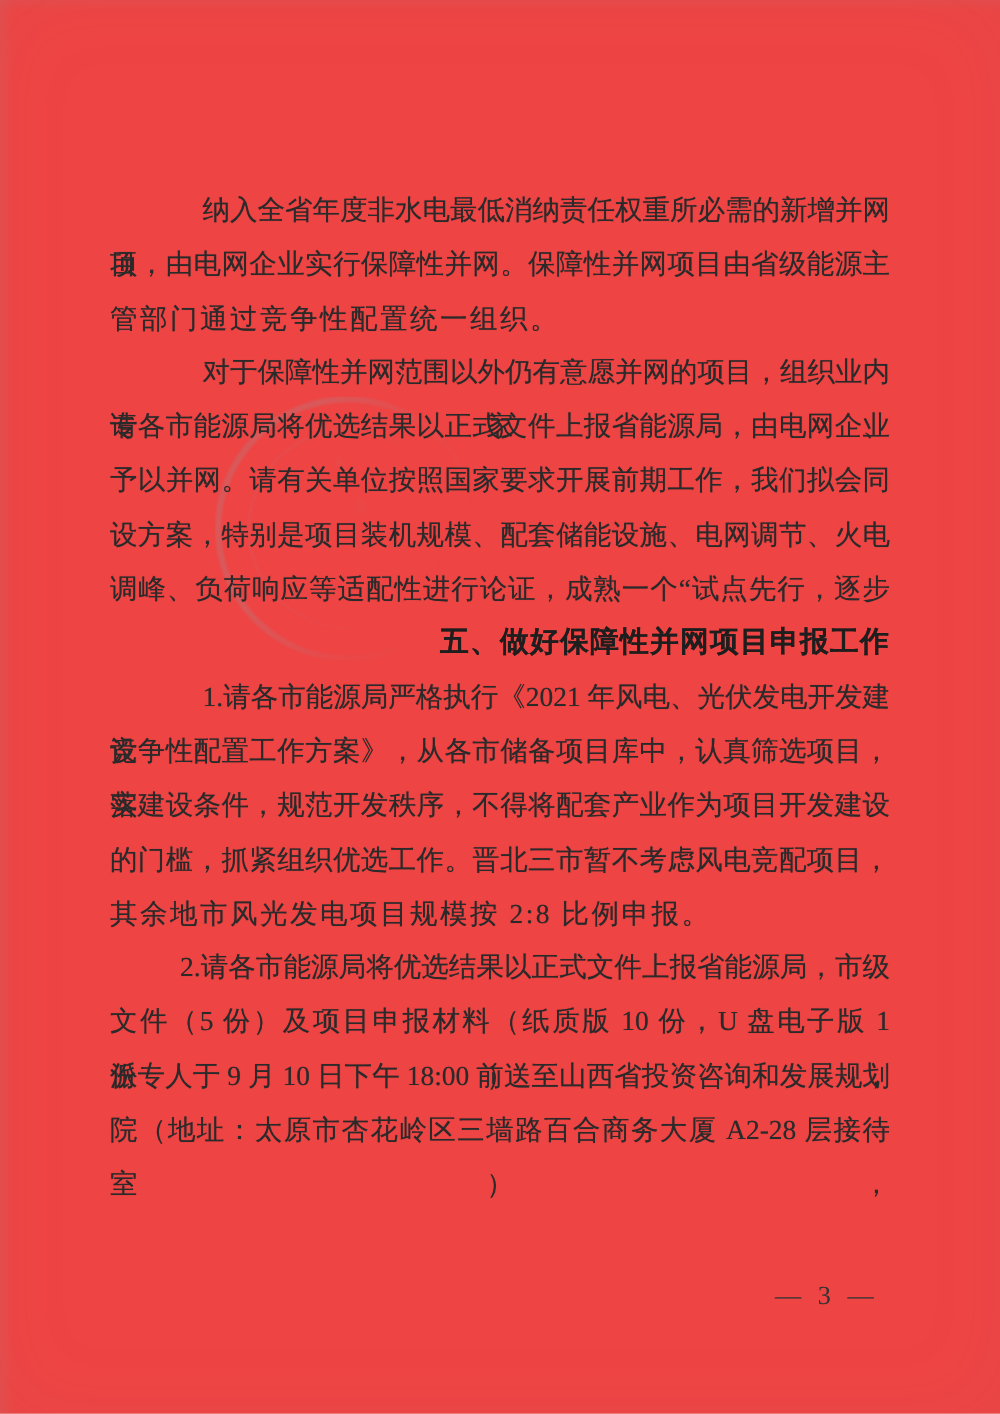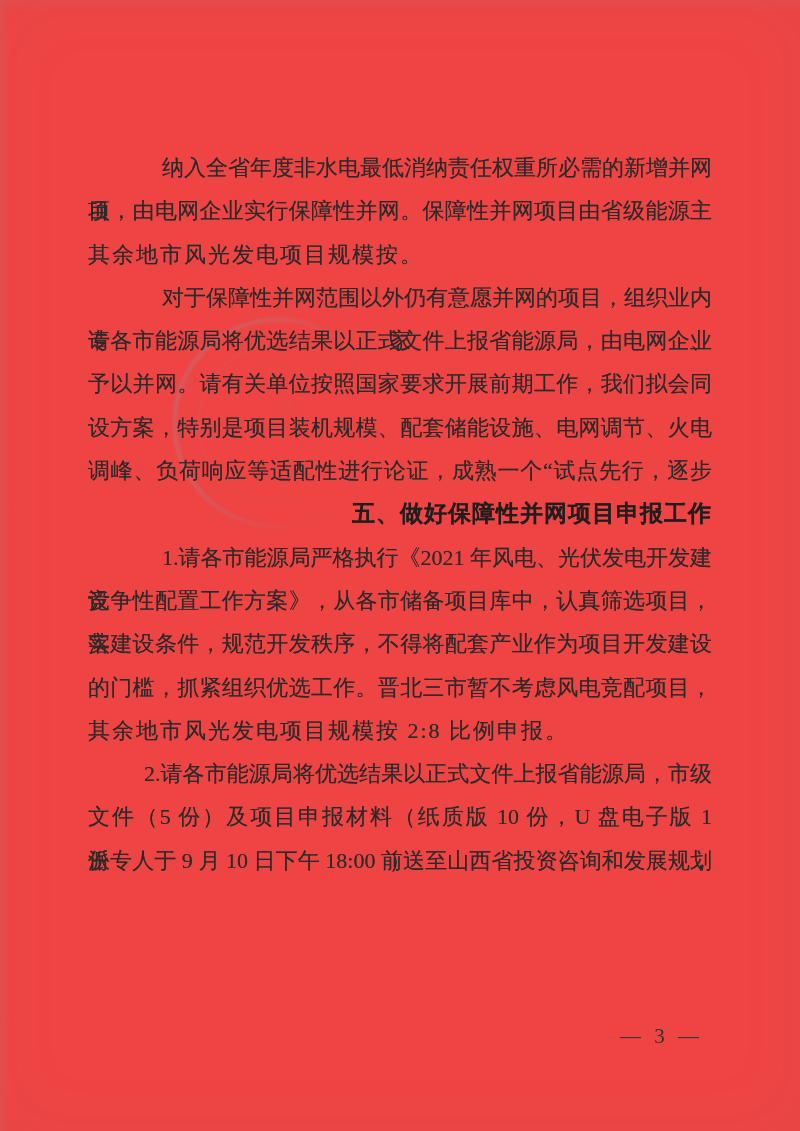--- a/index.html
+++ b/index.html
@@ -107,32 +107,33 @@
 
   <div class="stamp">
     <div class="stamp-ring"></div>
     <div class="stamp-ring-inner"></div>
     <div class="stamp-marks"></div>
   </div>
 
   <div class="textblock">
       <div class="line indent fill">纳入全省年度非水电最低消纳责任权重所必需的新增并网项</div>
       <div class="line fill">目，由电网企业实行保障性并网。保障性并网项目由省级能源主</div>
-      <div class="line">其余地市风光发电项目规模按。</div>
+      <div class="line">管部门通过竞争性配置统一组织。</div>
       <div class="line indent fill">对于保障性并网范围以外仍有意愿并网的项目，组织业内专家、</div>
       <div class="line fill">请各市能源局将优选结果以正式文件上报省能源局，由电网企业</div>
       <div class="line fill">予以并网。请有关单位按照国家要求开展前期工作，我们拟会同</div>
       <div class="line fill">设方案，特别是项目装机规模、配套储能设施、电网调节、火电</div>
       <div class="line fill">调峰、负荷响应等适配性进行论证，成熟一个“试点先行，逐步</div>
       <div class="line indent heading">五、做好保障性并网项目申报工作</div>
       <div class="line indent fill">1.请各市能源局严格执行《2021 年风电、光伏发电开发建设</div>
       <div class="line fill">竞争性配置工作方案》，从各市储备项目库中，认真筛选项目，落</div>
       <div class="line fill">实建设条件，规范开发秩序，不得将配套产业作为项目开发建设</div>
       <div class="line fill">的门槛，抓紧组织优选工作。晋北三市暂不考虑风电竞配项目，</div>
       <div class="line">其余地市风光发电项目规模按 2:8 比例申报。</div>
       <div class="line indent fill">2.请各市能源局将优选结果以正式文件上报省能源局，市级</div>
       <div class="line fill">文件（5 份）及项目申报材料（纸质版 10 份，U 盘电子版 1 份），</div>
       <div class="line fill">派专人于 9 月 10 日下午 18:00 前送至山西省投资咨询和发展规划</div>
+      <div class="line fill">院（地址：太原市杏花岭区三墙路百合商务大厦 A2-28 层接待室），</div>
     </div>
 
   <div class="page-number">— 3 —</div>
 
 </div>
 
 </body></html>

